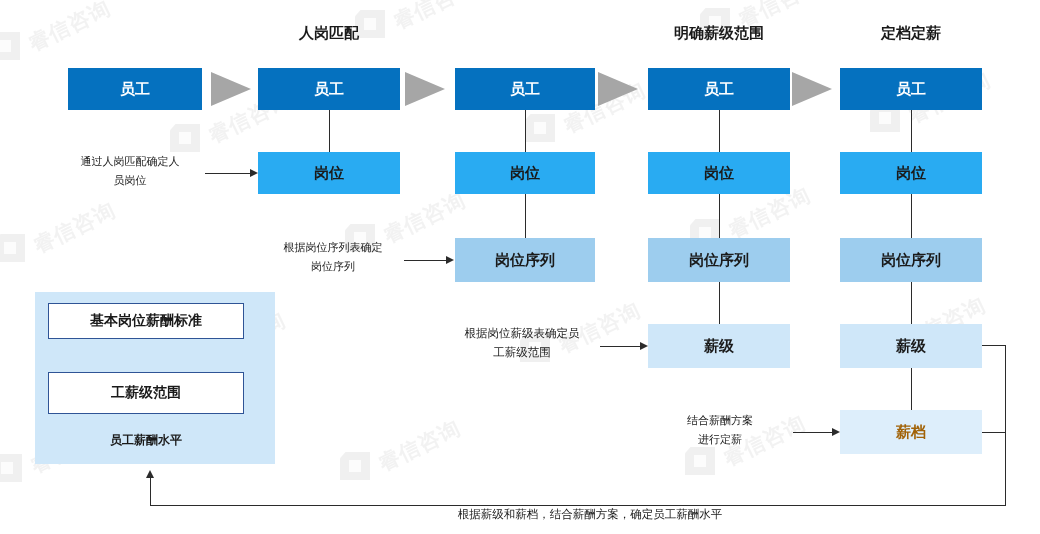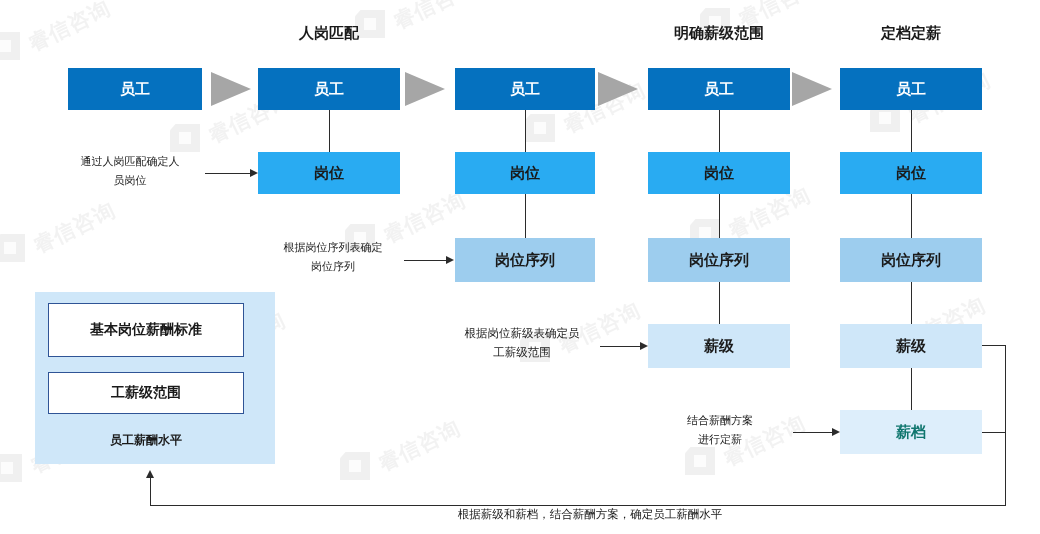--- a/index.html
+++ b/index.html
@@ -43,21 +43,21 @@
   .node{
     position:absolute;display:flex;align-items:center;justify-content:center;
     font-size:15px;font-weight:700;color:#1a1a1a;
     font-family:"DejaVu Sans","Liberation Sans",sans-serif;
     box-sizing:border-box;white-space:nowrap;
   }
   .node.lvl-employee{background:#0571bf;color:#ffffff;}
   .node.lvl-post{background:#29abf2;color:#1a1a1a;}
   .node.lvl-series{background:#9dcdee;color:#1a1a1a;}
   .node.lvl-grade{background:#cfe7f9;color:#1a1a1a;}
-  .node.lvl-step{background:#ddeefb;color:#0f766e;}
+  .node.lvl-step{background:#ddeefb;color:#a16207;}
 
   .vline{position:absolute;width:1px;background:#2b2b2b;}
   .hline{position:absolute;height:1px;background:#2b2b2b;}
 
   .tri{
     position:absolute;width:0;height:0;
     border-top:17px solid transparent;border-bottom:17px solid transparent;
     border-left:40px solid #a6a6a6;
   }
 
@@ -238,18 +238,18 @@
     <div class="annot" style="left:650px;top:411px;width:140px;">
       <span>结合薪酬方案</span><br>
       <span>进行定薪</span>
     </div>
     <div class="arrow-h" style="left:793px;top:432px;width:40px;"></div>
     <div class="arrow-head-r" style="left:832px;top:428px;"></div>
 
     <div class="annot annot-wide" style="left:380px;top:505px;width:420px;">根据薪级和薪档，结合薪酬方案，确定员工薪酬水平</div>
 
     <div class="legend" style="left:35px;top:292px;width:240px;height:172px;"></div>
-    <div class="legend-box" style="left:48px;top:303px;width:196px;height:54px;">基本岗位薪酬标准</div>
+    <div class="legend-box" style="left:48px;top:303px;width:196px;height:36px;">基本岗位薪酬标准</div>
     <div class="legend-box" style="left:48px;top:372px;width:196px;height:42px;">工薪级范围</div>
     <div class="legend-total" style="left:48px;top:424px;width:196px;height:32px;">员工薪酬水平</div>
 
   </div>
 </div>
 
 </body></html>

